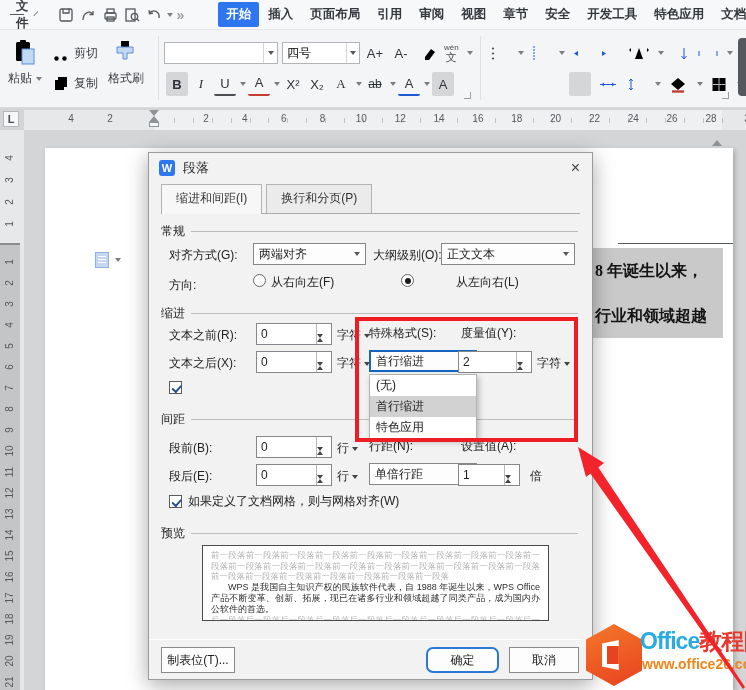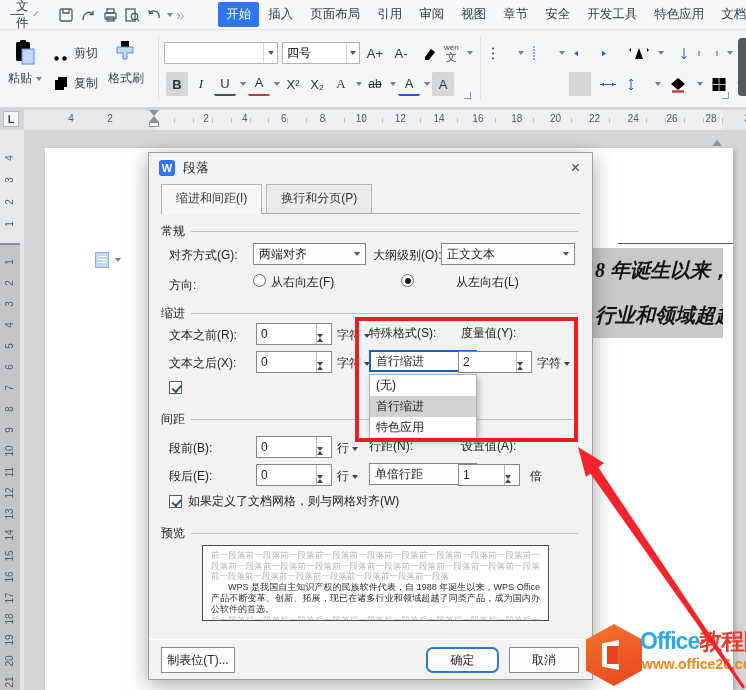--- a/index.html
+++ b/index.html
@@ -1,20 +1,20 @@
 <!DOCTYPE html>
 <html><head>
 <meta charset="utf-8">
 <style>
   * { margin:0; padding:0; box-sizing:border-box; }
   html,body { width:746px; height:690px; overflow:hidden; }
   body { font-family:"Liberation Sans","DejaVu Sans",sans-serif; background:#d4d5d7; position:relative; }
 
   
-  #menubar { position:absolute; left:0; top:0; width:746px; height:30px; background:#f7f8f9; border-bottom:1px solid #e4e5e7; display:flex; align-items:center; font-size:12.5px; color:#3a3d42; }
+  #menubar { position:absolute; left:0; top:0; width:746px; height:30px; background:#f7f8f9; border-bottom:1px solid #e4e5e7; display:flex; align-items:center; font-size:12.5px; color:#3a3d42;font-weight:bold; }
   .hamb { width:14px; height:10px; border-top:1.5px solid #55585c; border-bottom:1.5px solid #55585c; position:relative; margin:0 6px 0 10px; }
   .hamb::after { content:""; position:absolute; left:0; top:3.2px; width:14px; height:1.5px; background:#55585c; }
   .chev { width:6px; height:6px; border-right:1.4px solid #8a8d92; border-bottom:1.4px solid #8a8d92; transform:rotate(45deg) translateY(-2px); margin-left:5px; }
   .msep { width:1px; height:16px; background:#dcdddf; margin:0 10px; }
   .qicon { width:22px; height:20px; display:flex; align-items:center; justify-content:center; margin:0 2px; }
   .qicon svg { stroke:#54575b; fill:none; stroke-width:1.3; }
   .ddc { width:0; height:0; border-left:3.5px solid transparent; border-right:3.5px solid transparent; border-top:4px solid #7a7d82; margin-left:2px; }
   #menu-more { font-size:14px; color:#9a9da2; margin:0 8px 0 4px; }
   #menu-tabs { display:flex; align-items:center; margin-left:26px; gap:1px; }
   .mtab { padding:4px 8px; border-radius:2px; color:#34373c; cursor:default; white-space:nowrap; }
@@ -60,21 +60,21 @@
   #vruler { position:absolute; left:0; top:130px; width:24px; height:560px; background:#e7e8ea; }
   #vruler .band { position:absolute; left:0; top:113px; width:20px; height:447px; background:#c4c5c7; border-top:2px solid #8a8c90; }
   .vnum { font-size:10px; color:#55585c; transform:rotate(-90deg); width:16px; height:16px; display:flex; align-items:center; justify-content:center; }
   #vnums-top { position:absolute; left:1px; top:20px; height:82px; display:flex; flex-direction:column; justify-content:space-between; }
   #vnums-main { position:absolute; left:1px; top:124px; height:436px; display:flex; flex-direction:column; justify-content:space-between; }
 
   
   #page { position:absolute; left:45px; top:148px; width:688px; height:542px; background:#fff; box-shadow:2px 2px 5px rgba(0,0,0,.22); }
   #docline { position:absolute; left:573px; top:95px; width:115px; height:1px; background:#55585c; }
   #selection { position:absolute; left:548px; top:100px; width:130px; height:90px; background:#c9c9c9; overflow:hidden; }
-  #selection .dtxt { font-family:"Liberation Serif","DejaVu Serif",serif; font-weight:bold; font-size:20px; color:#141414; line-height:45px; white-space:nowrap; padding-left:2px;font-style:italic; }
+  #selection .dtxt { font-family:"Liberation Serif","DejaVu Serif",serif; font-weight:bold; font-size:16px; color:#141414; line-height:45px; white-space:nowrap; padding-left:2px; }
   #pasteopt { position:absolute; left:50px; top:104px; display:flex; align-items:center; gap:4px; }
   #pasteopt .doc { width:14px; height:16px; background:#c5d7ef; border:1px solid #8fb0dd; position:relative; }
   #pasteopt .doc::after { content:""; position:absolute; left:2px; top:3px; width:8px; height:8px; background:repeating-linear-gradient(#fff 0 1px,transparent 1px 3px); }
 
   
   #dialog { position:absolute; left:148px; top:152px; width:445px; height:528px; background:#f2f2f2; border:1px solid #9b9b9b; box-shadow:0 5px 20px rgba(0,0,0,.35); z-index:10; font-size:12px; color:#222; }
   #dlg-title { position:absolute; left:0; top:0; width:100%; height:30px; display:flex; align-items:center; }
   #dlg-logo { width:16px; height:16px; background:#2e75f0; border-radius:3px; color:#fff; font-size:11px; font-weight:bold; display:flex; align-items:center; justify-content:center; margin:0 8px 0 10px; }
   #dlg-name { font-size:13px; color:#2a2a2a; }
   #dlg-close { margin-left:auto; margin-right:12px; font-size:16px; color:#444; line-height:16px; }

